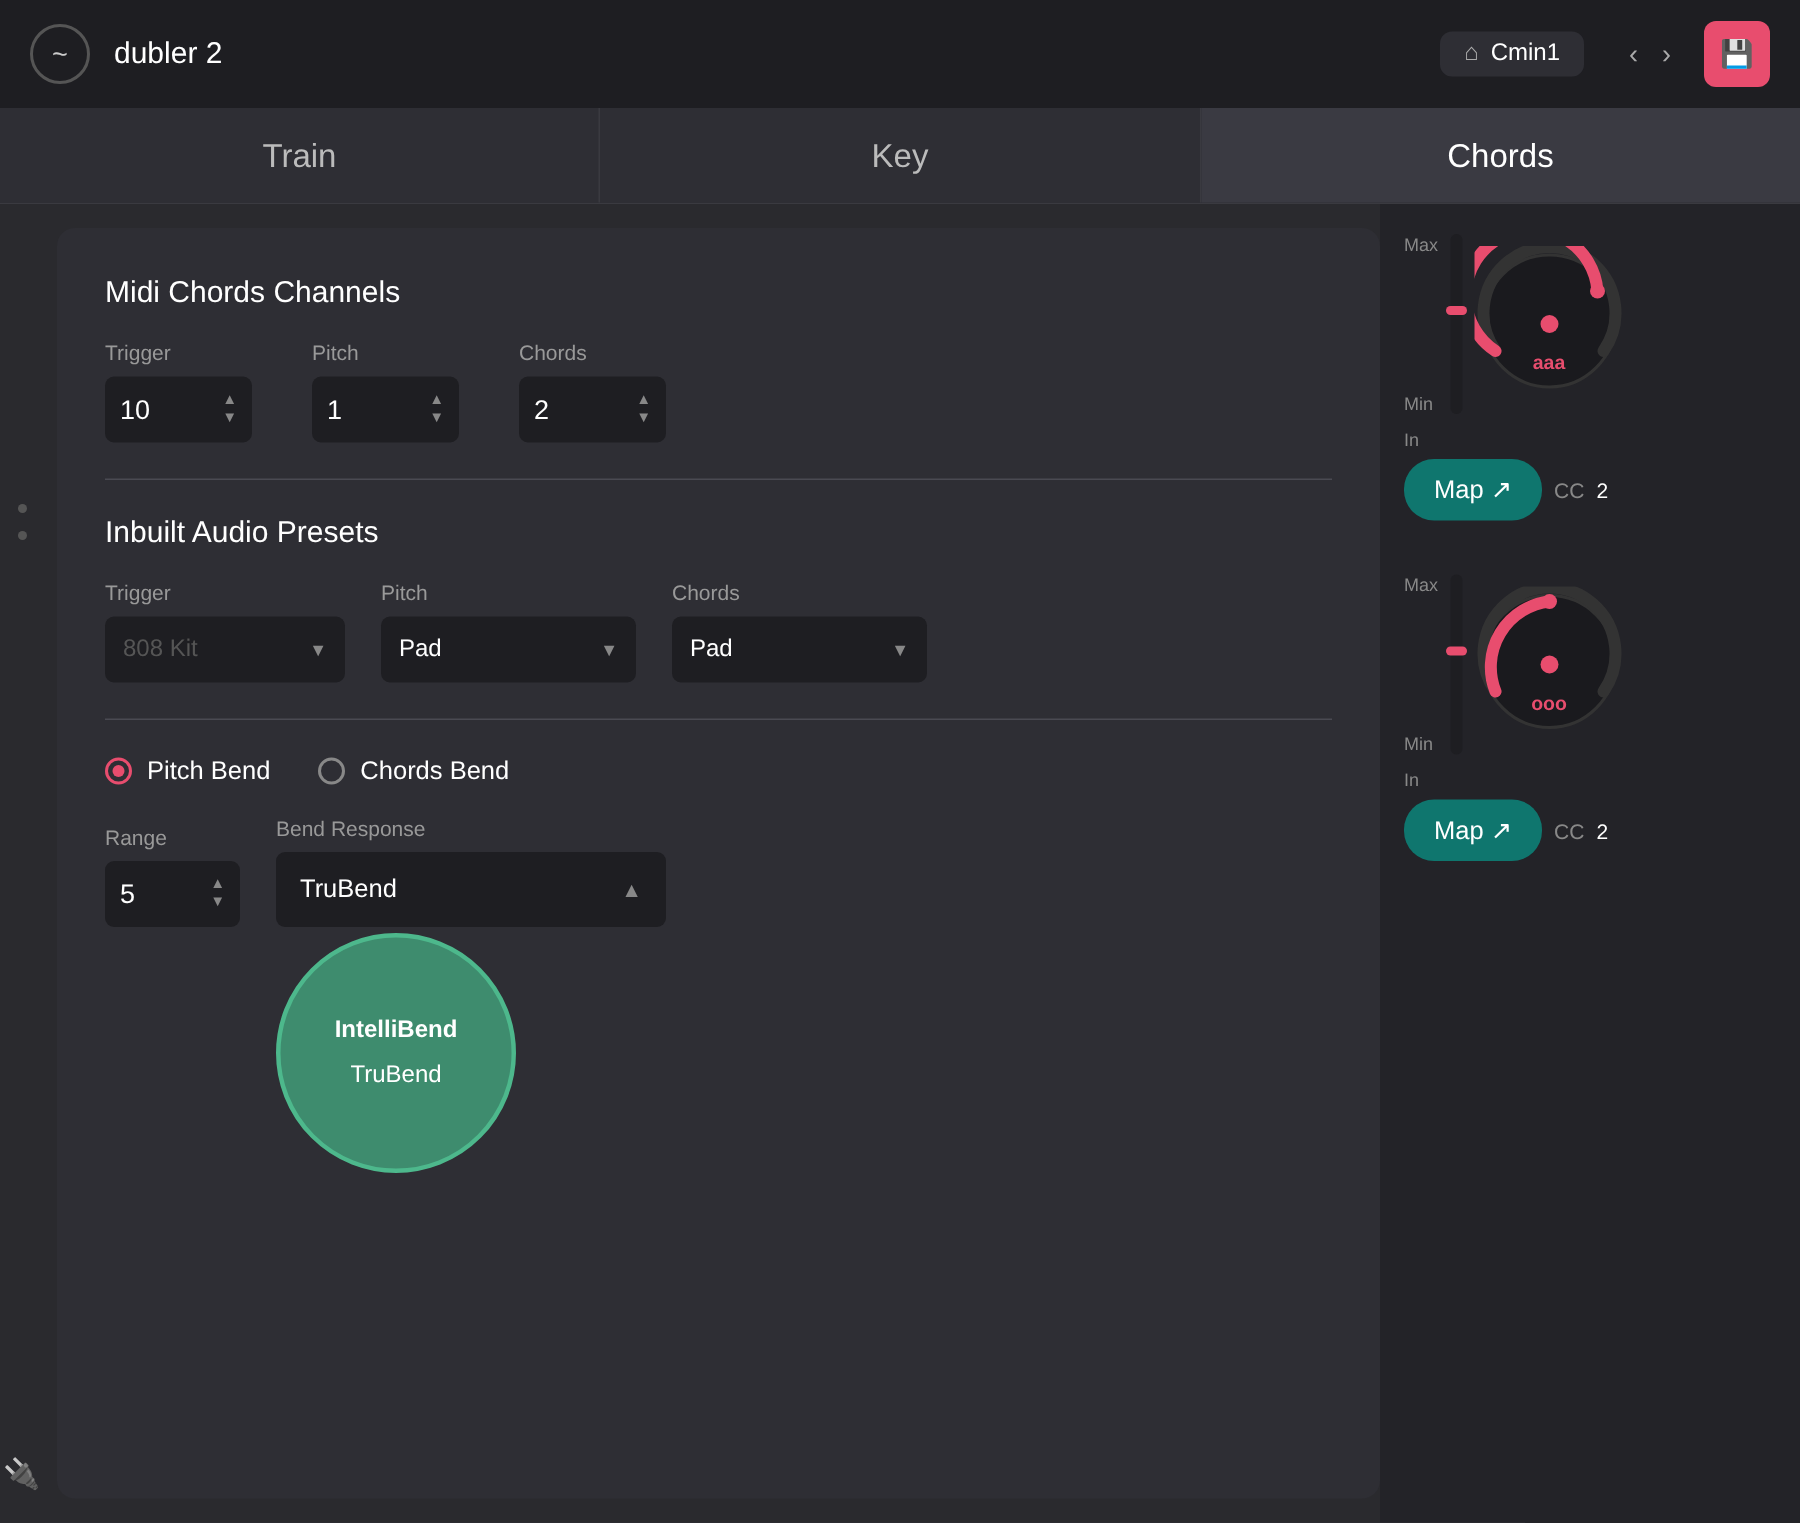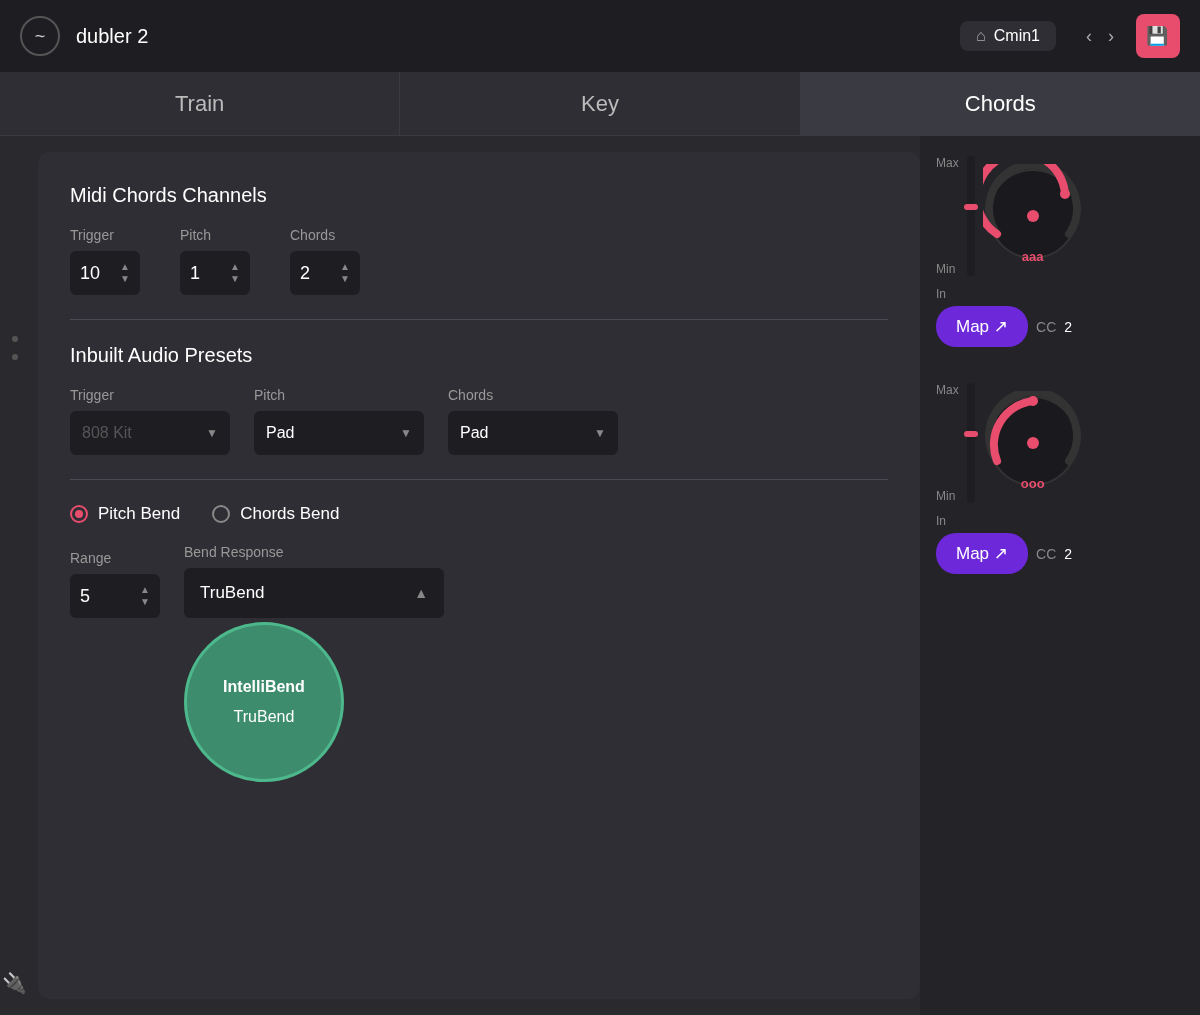--- a/index.html
+++ b/index.html
@@ -176,21 +176,21 @@
       color: #999;
       display: block;
       margin-bottom: 8px;
     }
     .spinner-input {
       background: #1e1e22;
       border: none;
       border-radius: 6px;
       color: #fff;
       font-size: 16px;
-      width: 70px;
+      width: 98px;
       height: 44px;
       display: flex;
       align-items: center;
       justify-content: space-between;
       padding: 0 10px;
     }
     .spinner-val { font-size: 18px; }
     .spinner-arrows {
       display: flex;
       flex-direction: column;
@@ -364,37 +364,37 @@
       top: 50%;
       left: 50%;
       transform: translate(-50%, -50%);
       width: 12px;
       height: 12px;
       border-radius: 50%;
       background: #e84d6e;
     }
     .knob-label {
       position: absolute;
-      bottom: 4px;
+      bottom: 20px;
       left: 50%;
       transform: translateX(-50%);
       font-size: 13px;
       color: #e84d6e;
       font-weight: 600;
       white-space: nowrap;
     }
 
     .in-label {
       font-size: 12px;
       color: #888;
       margin-bottom: 4px;
     }
 
     .map-btn {
-      background: #6d28d9;
+      background: #0f766e;
       border: none;
       border-radius: 20px;
       color: #fff;
       font-size: 17px;
       font-weight: 500;
       padding: 10px 20px;
       cursor: pointer;
       display: flex;
       align-items: center;
       gap: 6px;

